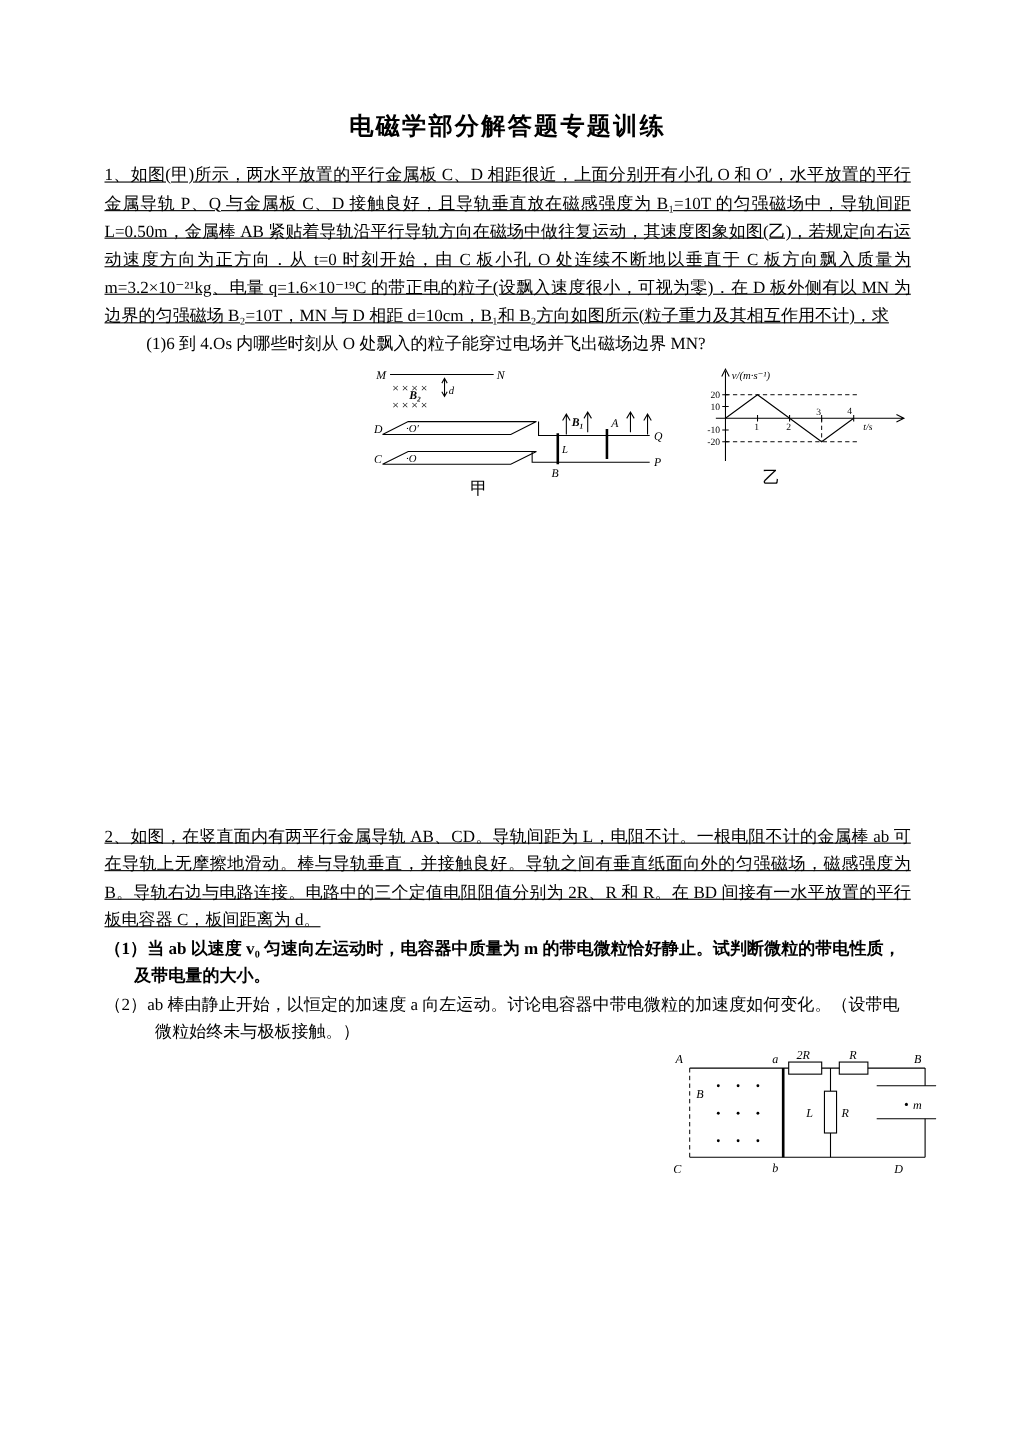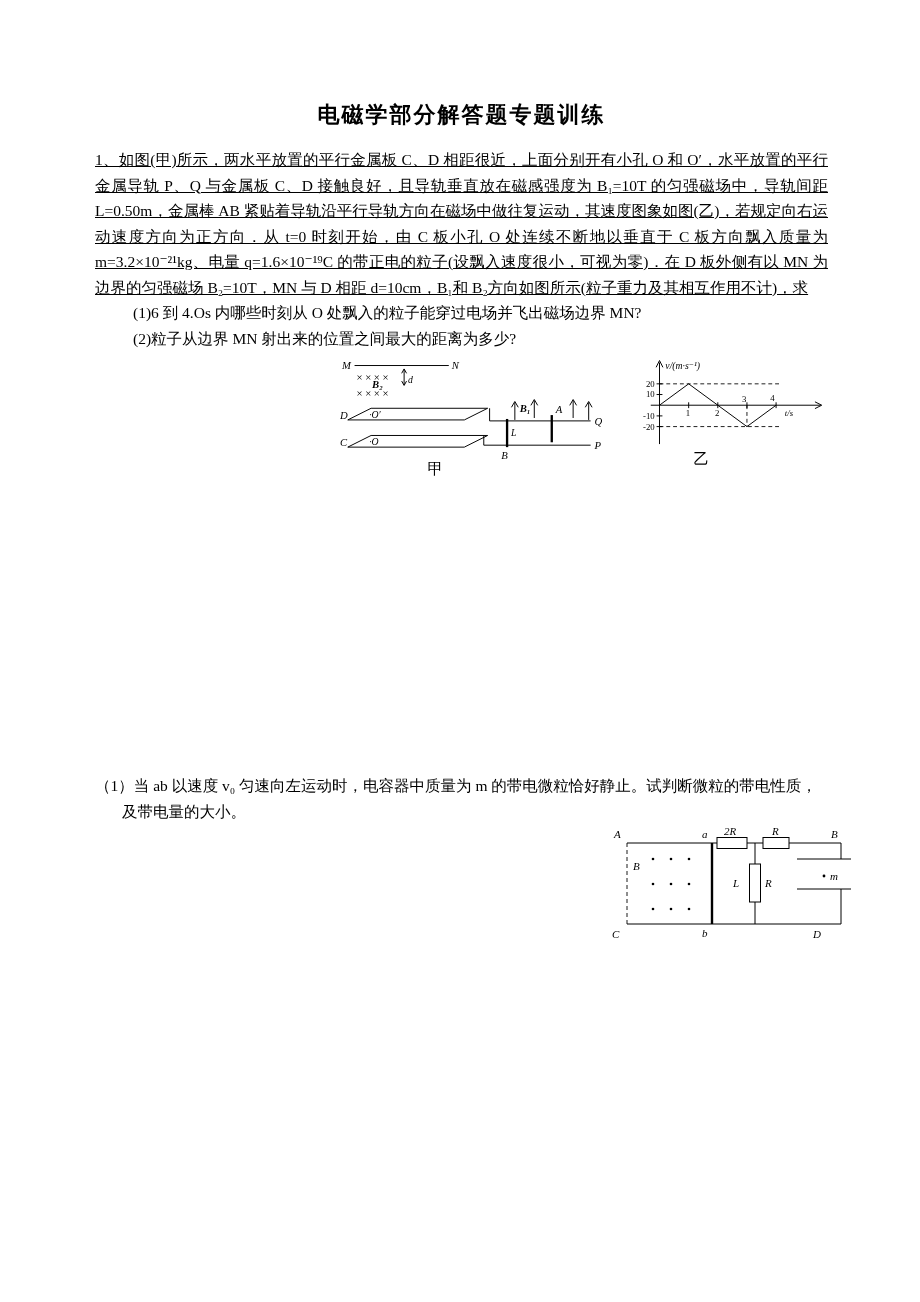--- a/index.html
+++ b/index.html
@@ -5,21 +5,21 @@
   * { margin:0; padding:0; box-sizing:border-box; }
   html, body { background:#ffffff; }
   body {
     width:920px; height:1302px; overflow:hidden;
     font-family:"Liberation Serif","DejaVu Serif",serif; color:#000;
   }
   .page { width:920px; height:1128px; padding:100px 92px 0 95px; position:relative; }
   .title { text-align:center; font-size:22px; font-weight:700; letter-spacing:2px; margin-bottom:17px; }
   .para { font-size:15.5px; line-height:25.5px; text-align:justify;text-decoration:underline; }
   .sub  { font-size:15.5px; line-height:25.5px; padding-left:38px; }
-  .hang1{ font-size:15.5px; line-height:25.5px; padding-left:27px; text-indent:-27px; }
+  .hang1{ font-size:15.5px; line-height:25.5px; padding-left:27px; text-indent:-27px;font-weight:bold; }
   .hang2{ font-size:15.5px; line-height:25.5px; padding-left:46px; text-indent:-46px; }
   .fig-row { display:flex; align-items:flex-start; gap:12px; margin:4px 0 0 245px; height:130px; }
   .gap1 { height:288px; }
   .fig3-wrap { margin:2px 0 0 510px; }
 
   svg text { font-family:"Liberation Serif","DejaVu Serif",serif; fill:#000; }
   .ln    { stroke:#000; stroke-width:1; fill:none; }
   .thick { stroke-width:2.4; }
   .dash  { stroke:#000; stroke-width:0.9; fill:none; stroke-dasharray:4 3; }
   .box   { fill:#fff; stroke:#000; stroke-width:1; }
@@ -34,21 +34,20 @@
 </style>
 </head>
 <body>
 
 <div class="page">
 
   <h1 class="title">电磁学部分解答题专题训练</h1>
 
   <p class="para">1、如图(甲)所示，两水平放置的平行金属板 C、D 相距很近，上面分别开有小孔 O 和 O′，水平放置的平行金属导轨 P、Q 与金属板 C、D 接触良好，且导轨垂直放在磁感强度为 B₁=10T 的匀强磁场中，导轨间距 L=0.50m，金属棒 AB 紧贴着导轨沿平行导轨方向在磁场中做往复运动，其速度图象如图(乙)，若规定向右运动速度方向为正方向．从 t=0 时刻开始，由 C 板小孔 O 处连续不断地以垂直于 C 板方向飘入质量为 m=3.2×10⁻²¹kg、电量 q=1.6×10⁻¹⁹C 的带正电的粒子(设飘入速度很小，可视为零)．在 D 板外侧有以 MN 为边界的匀强磁场 B₂=10T，MN 与 D 相距 d=10cm，B₁和 B₂方向如图所示(粒子重力及其相互作用不计)，求</p>
   <p class="sub">(1)6 到 4.Os 内哪些时刻从 O 处飘入的粒子能穿过电场并飞出磁场边界 MN?</p>
-  <p class="sub">(2)粒子从边界 MN 射出来的位置之间最大的距离为多少?</p>
 
   <div class="fig-row">
 
     <svg width="300" height="125" viewBox="0 0 300 125">
       <g>
         <text x="2" y="13" class="t11 it">M</text>
         <line x1="15" y1="9" x2="112" y2="9" class="ln"></line>
         <text x="115" y="13" class="t11 it">N</text>
       </g>
       <g>
@@ -124,21 +123,23 @@
         <line x1="107" y1="50" x2="107" y2="72" class="dash"></line>
       </g>
       <polyline points="17,50 47,28 107,72 137,50" class="ln"></polyline>
       <text x="52" y="111" class="cap">乙</text>
     </svg>
 
   </div>
 
   <div class="gap1"></div>
 
+  <p class="para">2、如图，在竖直面内有两平行金属导轨 AB、CD。导轨间距为 L，电阻不计。一根电阻不计的金属棒 ab 可在导轨上无摩擦地滑动。棒与导轨垂直，并接触良好。导轨之间有垂直纸面向外的匀强磁场，磁感强度为 B。导轨右边与电路连接。电路中的三个定值电阻阻值分别为 2R、R 和 R。在 BD 间接有一水平放置的平行板电容器 C，板间距离为 d。</p>
   <p class="hang1">（1）当 ab 以速度 v₀ 匀速向左运动时，电容器中质量为 m 的带电微粒恰好静止。试判断微粒的带电性质，及带电量的大小。</p>
+  <p class="hang2">（2）ab 棒由静止开始，以恒定的加速度 a 向左运动。讨论电容器中带电微粒的加速度如何变化。（设带电微粒始终未与极板接触。）</p>
 
   <div class="fig3-wrap">
     
     <svg width="250" height="115" viewBox="0 0 250 115">
       <line x1="22" y1="17" x2="236" y2="17" class="ln"></line>
       <line x1="22" y1="98" x2="236" y2="98" class="ln"></line>
       <line x1="22" y1="17" x2="22" y2="98" class="dash"></line>
       <g>
         <circle cx="48" cy="33" r="1.3" class="dot"></circle>
         <circle cx="66" cy="33" r="1.3" class="dot"></circle>

